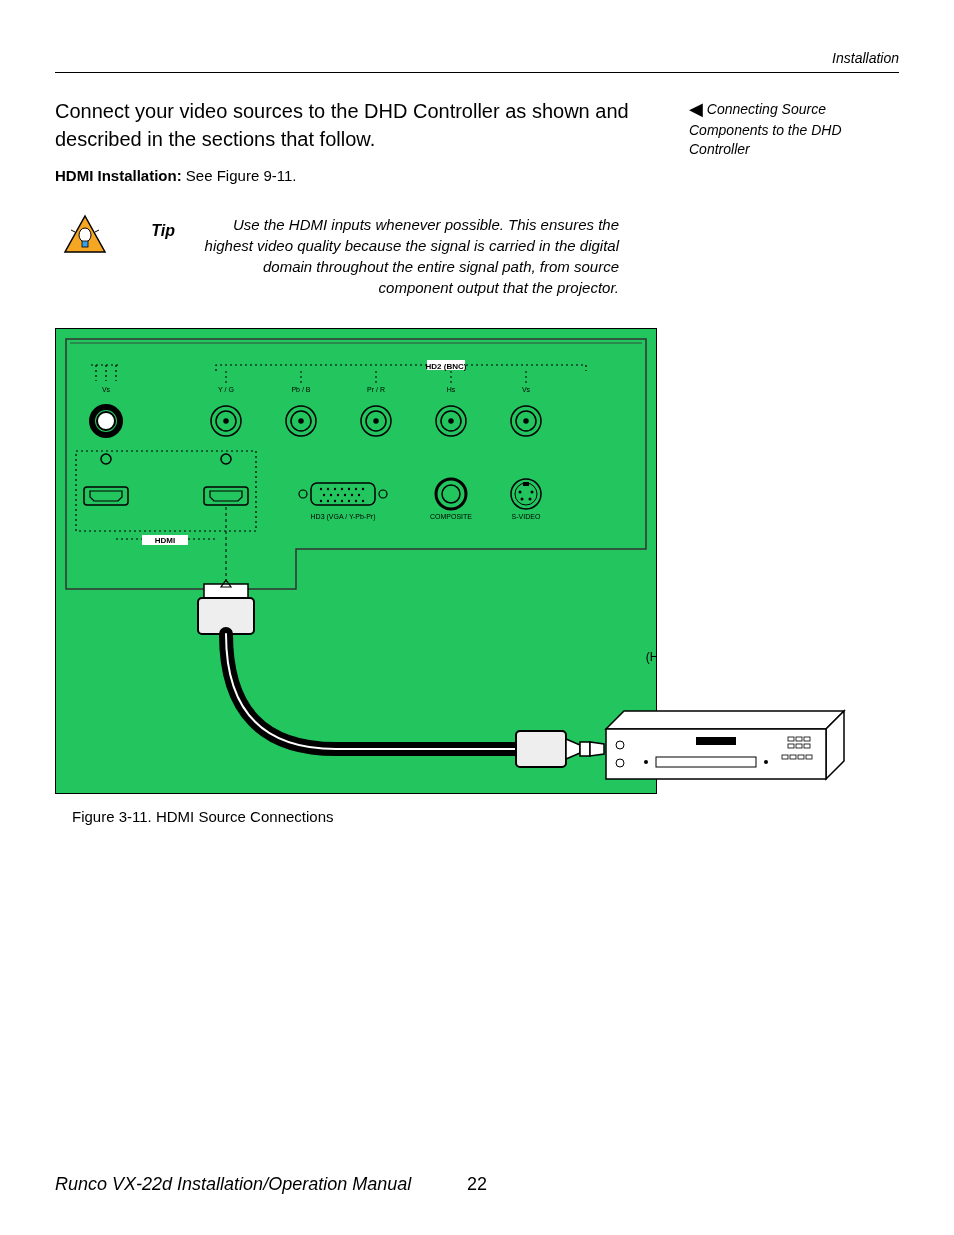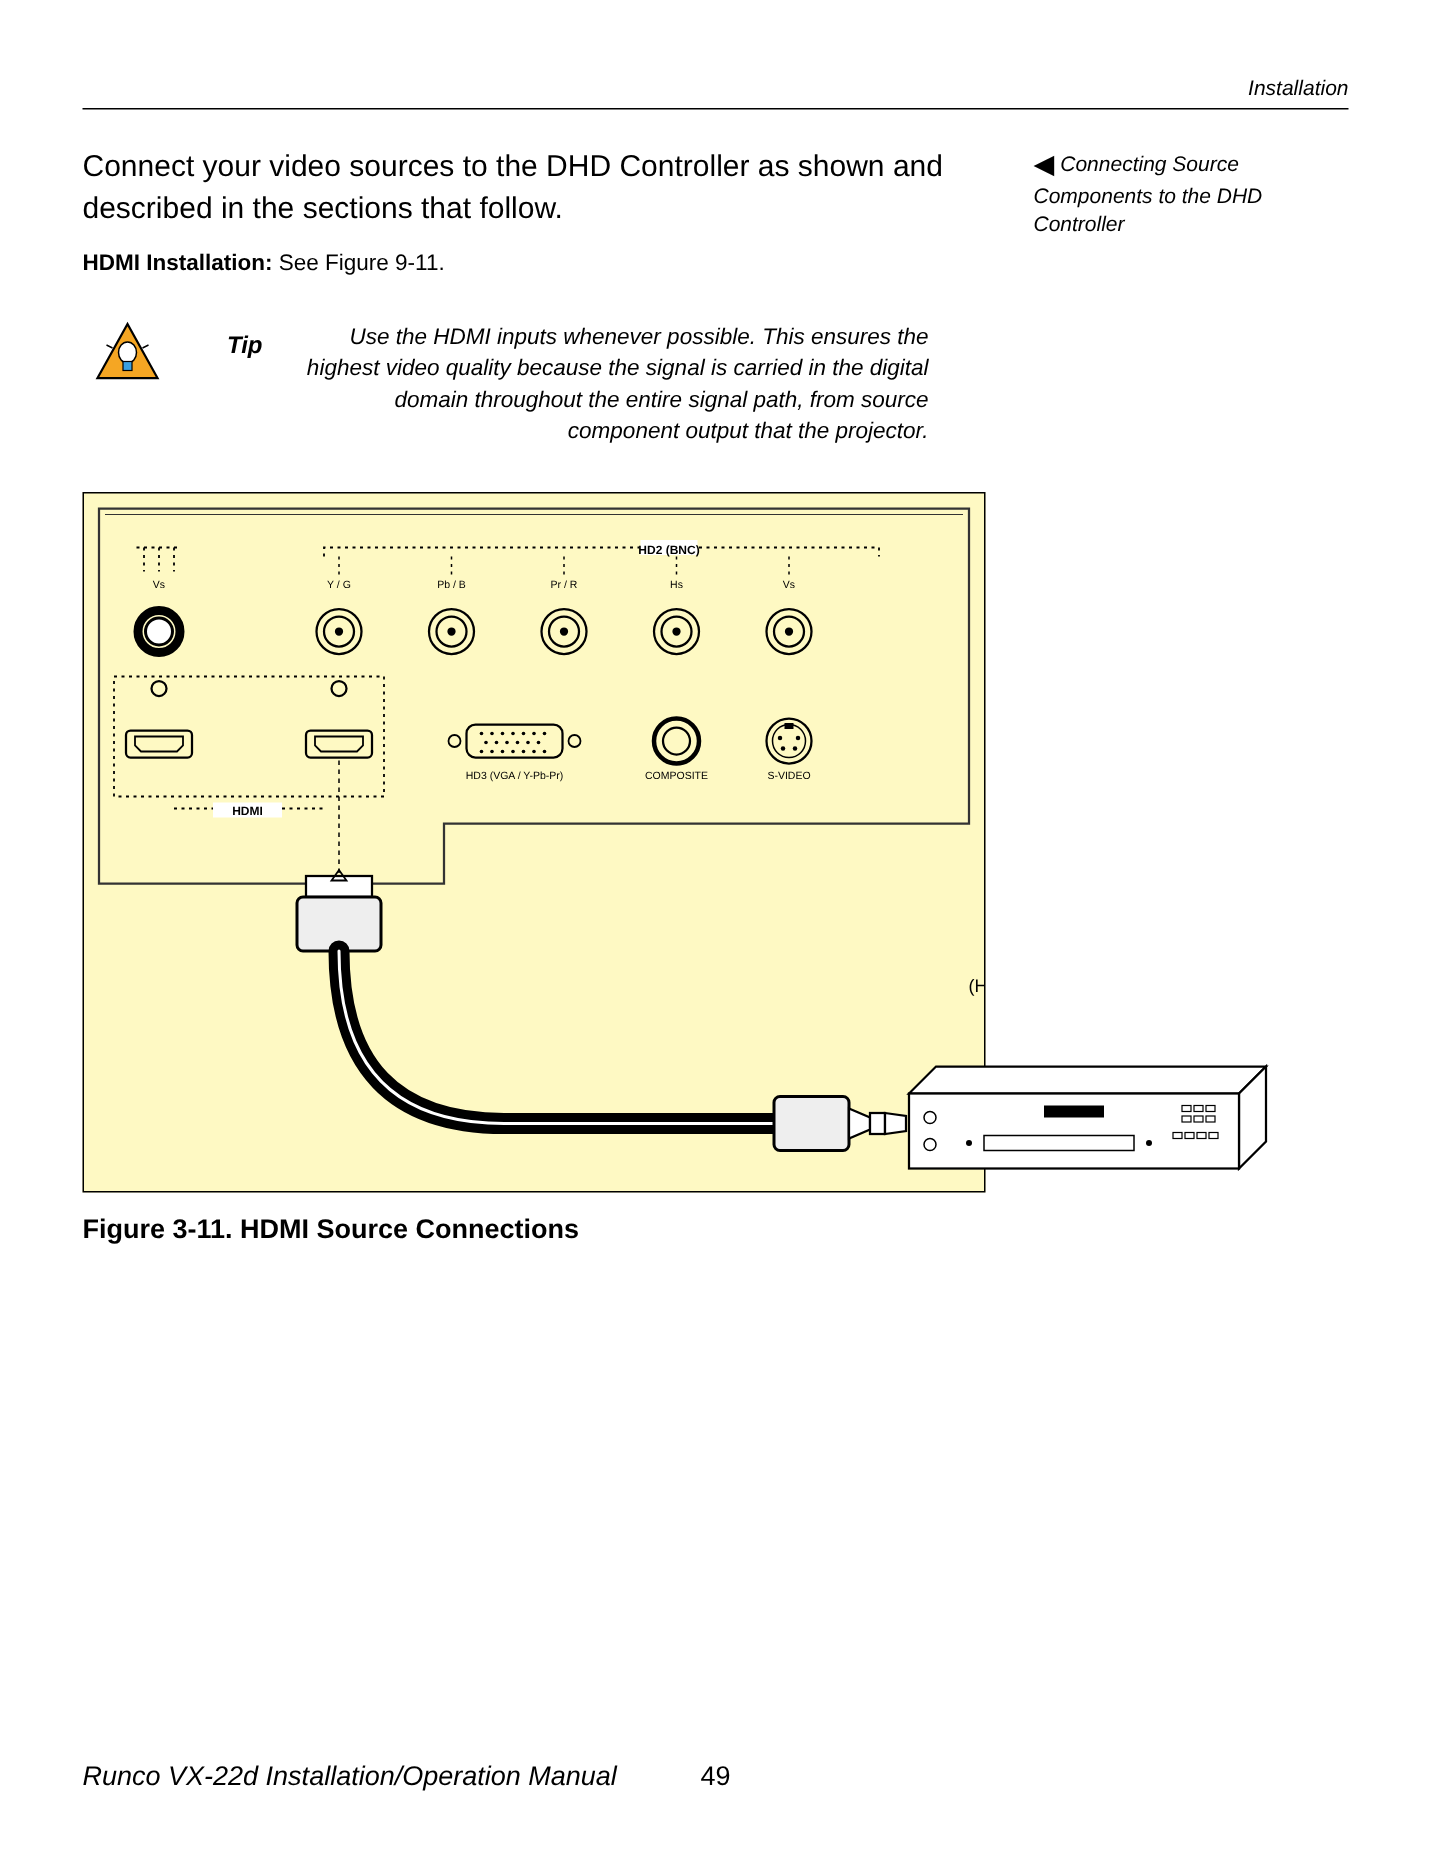--- a/index.html
+++ b/index.html
@@ -76,27 +76,28 @@
     font-style: italic;
     font-size: 15px;
     line-height: 1.4;
     padding-left: 20px;
     padding-right: 40px;
   }
   .diagram {
     border: 1px solid #000;
     width: 600px;
     position: relative;
-    background: #fef9c3;
+    background: #22c55e;
     margin-top: 25px;
   }
   .fig-caption {
-    font-weight: bold;
-    font-size: 18px;
+    font-weight: normal;
+    font-size: 15px;
     margin-top: 14px;
+    margin-left: 17px;
   }
   .footer {
     position: absolute;
     bottom: 40px;
     left: 55px;
     right: 55px;
     display: flex;
     font-size: 18px;
     font-style: italic;
   }
@@ -336,15 +337,15 @@
       <div class="fig-caption">Figure 3-11. HDMI Source Connections</div>
     </div>
 
     <div class="right-col">
       <span class="arrow-left">◀</span><span>Connecting Source Components to the DHD Controller</span>
     </div>
   </div>
 
   <div class="footer">
     <span>Runco VX-22d Installation/Operation Manual</span>
-    <span class="page-no">49</span>
+    <span class="page-no">22</span>
   </div>
 </div>
 
 </body></html>

